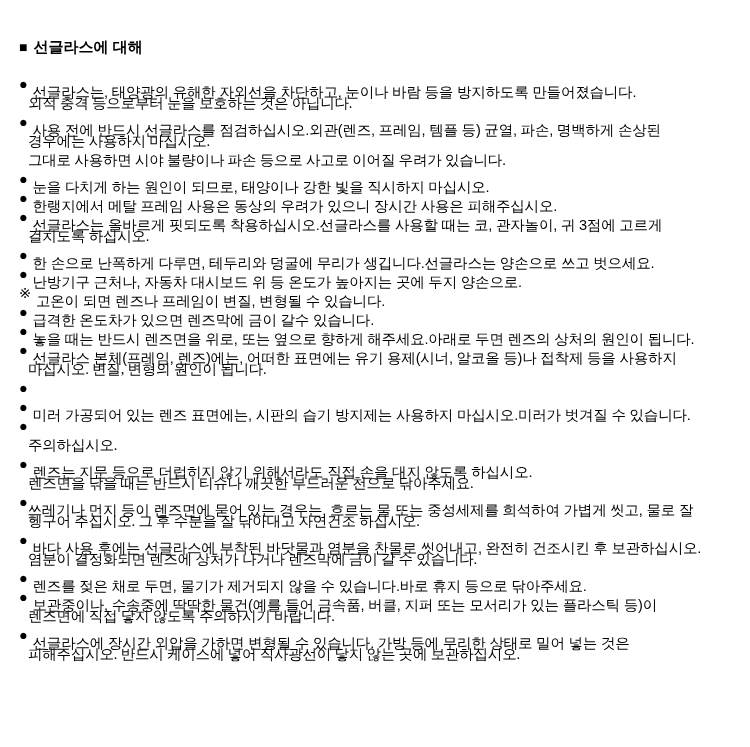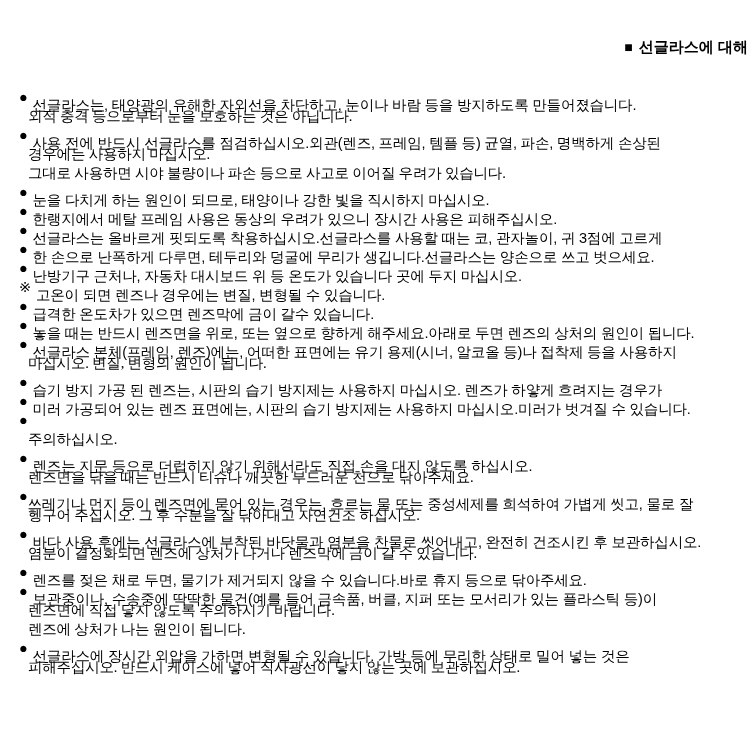--- a/index.html
+++ b/index.html
@@ -15,23 +15,22 @@
     font-family: "Liberation Sans", "DejaVu Sans", sans-serif;
   }
   .doc {
     padding: 37px 2px 0 19px;
   }
   .header {
     height: 19px;
     line-height: 19px;
     font-size: 15px;
     font-weight: bold;
-    margin-bottom: 32px;
+    margin-bottom: 19px;
     white-space: nowrap;
-    text-align: right;
   }
   .header .sq {
     display: inline-block;
     margin-right: 6px;
     font-size: 14px;
   }
   .para { margin: 0; }
   .line {
     height: 19px;
     line-height: 19px;
@@ -85,40 +84,41 @@
       <span class="marker">●</span>
       <span class="txt">한랭지에서 메탈 프레임 사용은 동상의 우려가 있으니 장시간 사용은 피해주십시오.</span>
     </div>
   </div>
 
   <div class="para">
     <div class="line first">
       <span class="marker">●</span>
       <span class="txt">선글라스는 올바르게 핏되도록 착용하십시오.선글라스를 사용할 때는 코, 관자놀이, 귀 3점에 고르게</span>
     </div>
+  <div class="line cont">걸치도록 하십시오.</div>
       </div>
 
   <div class="para">
     <div class="line first">
       <span class="marker">●</span>
       <span class="txt">한 손으로 난폭하게 다루면, 테두리와 덩굴에 무리가 생깁니다.선글라스는 양손으로 쓰고 벗으세요.</span>
     </div>
   </div>
 
   <div class="para">
     <div class="line first">
       <span class="marker">●</span>
-      <span class="txt">난방기구 근처나, 자동차 대시보드 위 등 온도가 있습니다 곳에 두지 마십시오.</span>
+      <span class="txt">난방기구 근처나, 자동차 대시보드 위 등 온도가 높아지는 곳에 두지 양손으로.</span>
     </div>
   </div>
 
   <div class="para">
     <div class="line first">
       <span class="marker">※</span>
-      <span class="txt">고온이 되면 렌즈나 경우에는 변질, 변형될 수 있습니다.</span>
+      <span class="txt">고온이 되면 렌즈나 프레임이 변질, 변형될 수 있습니다.</span>
     </div>
   </div>
 
   <div class="para">
     <div class="line first">
       <span class="marker">●</span>
       <span class="txt">급격한 온도차가 있으면 렌즈막에 금이 갈수 있습니다.</span>
     </div>
   </div>
 
@@ -133,21 +133,20 @@
     <div class="line first">
       <span class="marker">●</span>
       <span class="txt">선글라스 본체(프레임, 렌즈)에는, 어떠한 표면에는 유기 용제(시너, 알코올 등)나 접착제 등을 사용하지</span>
     </div>
   <div class="line cont">마십시오. 변질, 변형의 원인이 됩니다.</div>
       </div>
 
   <div class="para">
     <div class="line first">
       <span class="marker">●</span>
-      <span class="txt">습기 방지 가공 된 렌즈는, 시판의 습기 방지제는 사용하지 마십시오. 렌즈가 하얗게 흐려지는 경우가</span>
     </div>
       </div>
 
   <div class="para">
     <div class="line first">
       <span class="marker">●</span>
       <span class="txt">미러 가공되어 있는 렌즈 표면에는, 시판의 습기 방지제는 사용하지 마십시오.미러가 벗겨질 수 있습니다.</span>
     </div>
   </div>
 
@@ -188,21 +187,20 @@
       <span class="txt">렌즈를 젖은 채로 두면, 물기가 제거되지 않을 수 있습니다.바로 휴지 등으로 닦아주세요.</span>
     </div>
   </div>
 
   <div class="para">
     <div class="line first">
       <span class="marker">●</span>
       <span class="txt">보관중이나, 수송중에 딱딱한 물건(예를 들어 금속품, 버클, 지퍼 또는 모서리가 있는 플라스틱 등)이</span>
     </div>
   <div class="line cont">렌즈면에 직접 닿지 않도록 주의하시기 바랍니다.</div>
-        <div class="line cont">렌즈에 상처가 나는 원인이 됩니다.</div>
       </div>
 
   <div class="para">
     <div class="line first">
       <span class="marker">●</span>
       <span class="txt">선글라스에 장시간 외압을 가하면 변형될 수 있습니다. 가방 등에 무리한 상태로 밀어 넣는 것은</span>
     </div>
   <div class="line cont">피해주십시오. 반드시 케이스에 넣어 직사광선이 닿지 않는 곳에 보관하십시오.</div>
       </div>
 </div>

